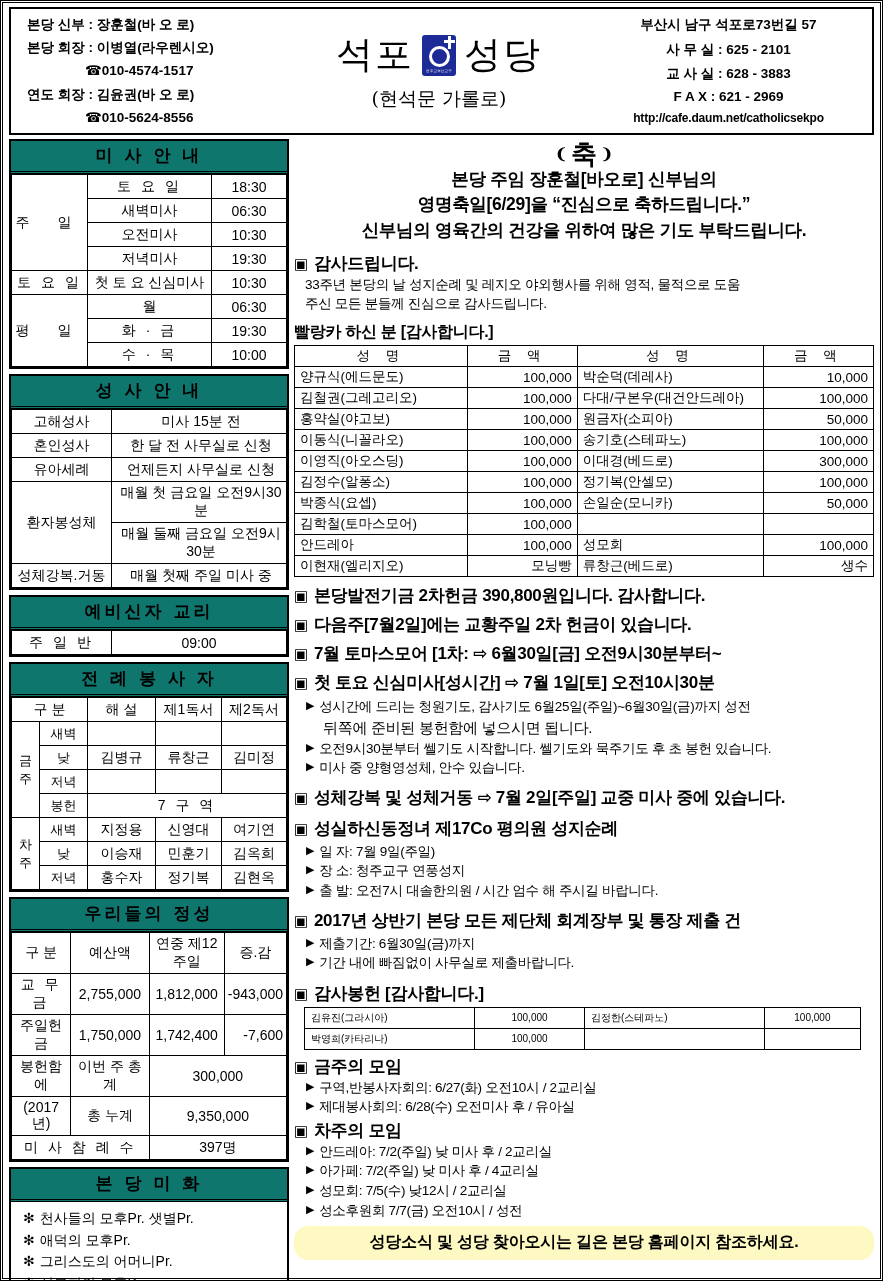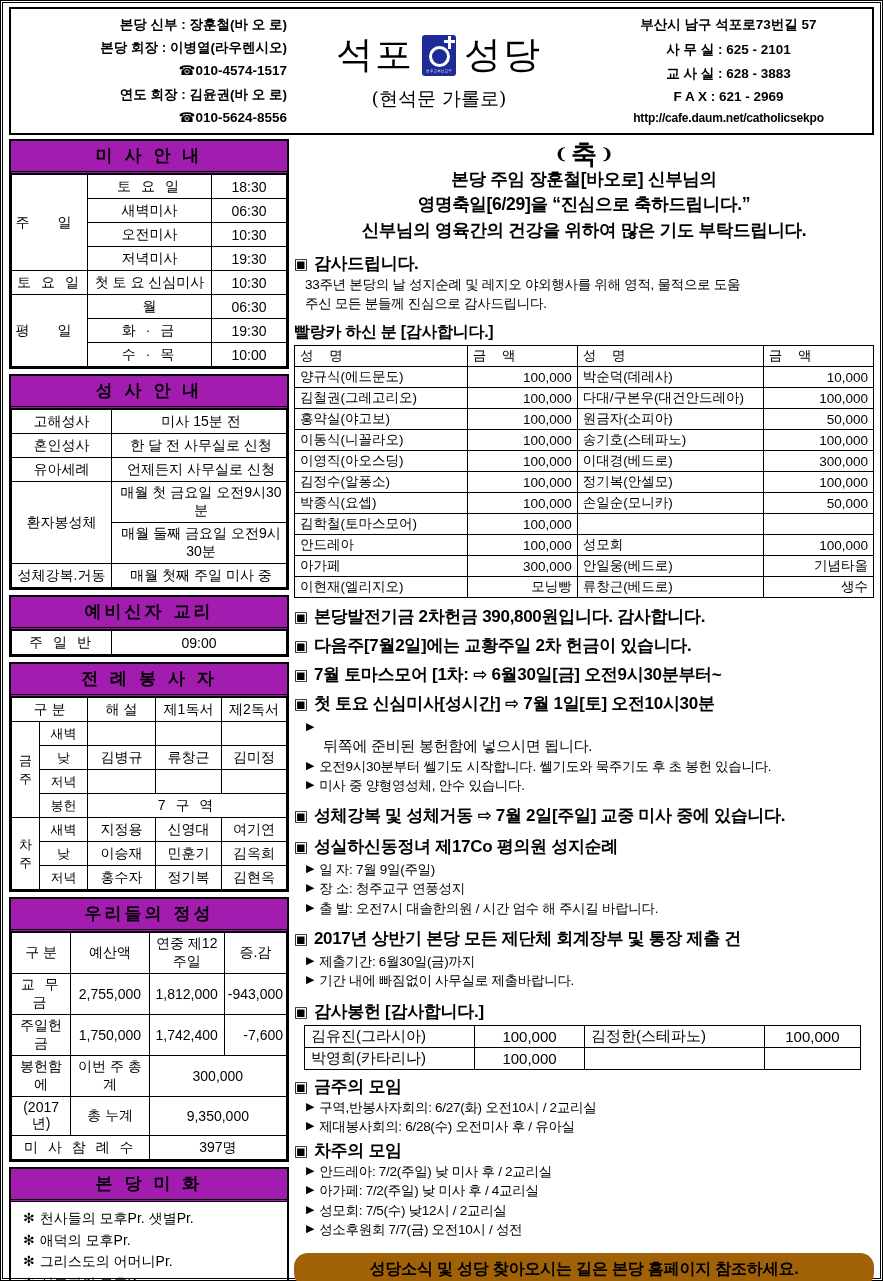--- a/index.html
+++ b/index.html
@@ -18,21 +18,21 @@
   }
 
   
   .header {
     border: 2px solid #000;
     height: 128px;
     display: flex;
     align-items: center;
     padding: 2px 6px;
   }
-  .hdr-left { width: 270px; font-size: 13.5px; font-weight:700; line-height: 1.72; padding-left:10px;text-align:right;}
+  .hdr-left { width: 270px; font-size: 13.5px; font-weight:700; line-height: 1.72; padding-left:10px;}
   .hdr-left .row { white-space: nowrap; }
   .hdr-left .indent { padding-left: 58px; }
   .hdr-mid { flex: 1; text-align:center; }
   .hdr-mid .bigname {
     font-size: 37px; font-weight: 400; letter-spacing: 2px;
     display:flex; align-items:center; justify-content:center; gap:8px;
     font-family: "DejaVu Serif", serif;
   }
   .logo-badge {
     width: 34px; height: 41px; background:#1d2b96; border-radius:3px;
@@ -52,21 +52,21 @@
   .hdr-right .url { font-size: 12px; letter-spacing:-0.2px;}
 
   
   .body { display:flex; margin-top: 4px; gap: 5px; }
   .col-left { width: 280px; flex:none; }
   .col-right { flex:1; position:relative; }
 
   
   .box { border: 2px solid #000; margin-bottom: 5px; }
   .box-title {
-    background:#a21caf; text-align:center; font-size:17px; font-weight:700;
+    background:#0f766e; text-align:center; font-size:17px; font-weight:700;
     letter-spacing: 3px; padding: 3px 0 4px; border-bottom: 3px double #000;
     font-family: "DejaVu Sans", sans-serif;
   }
   table.grid { width:100%; border-collapse: collapse; }
   table.grid td, table.grid th {
     border: 1px solid #000; font-size: 14px; text-align:center;
     padding: 2px 3px; font-weight: 400; height: 24px;
   }
   .ls3 { letter-spacing: 3px; }
   .ls8 { letter-spacing: 12px; }
@@ -93,30 +93,30 @@
     display:flex; align-items:baseline; gap:6px;
   }
   .sq { font-size: 15px; line-height:1; }
   .para { font-size:13.5px; line-height:1.42; padding-left:11px; letter-spacing:-0.3px;}
   .subhead { font-weight:700; font-size:16px; margin-top:9px; margin-bottom:2px; letter-spacing:-0.3px;}
   table.dtab { width:100%; border-collapse:collapse; }
   table.dtab td {
     border:1px solid #000; font-size:13.5px; padding:1px 5px; height:20px;
   }
   table.dtab td.num { text-align:right; }
-  table.dtab td.ctr { text-align:left; letter-spacing:6px; }
+  table.dtab td.ctr { text-align:center; letter-spacing:6px; }
   .n1 { width: 178px; } .n2 { width: 112px; } .n3 { width:192px; } .n4 { width:112px; }
   .bullet-line { font-size:13.5px; line-height:1.45; padding-left:12px; display:flex; gap:5px; letter-spacing:-0.3px;}
   .bullet-line .tri { font-size:11px; line-height:1.5; flex:none;}
   .bullet-cont { font-size:15px; line-height:1.45; padding-left:29px; letter-spacing:-0.3px;}
   table.ttab { width:100%; border-collapse:collapse; margin-top:2px;}
-  table.ttab td { border:1px solid #000; font-size:15px; padding:1px 6px; height:21px;}
+  table.ttab td { border:1px solid #000; font-size:10px; padding:1px 6px; height:21px;}
   table.ttab td.num { text-align:center; }
   .footer-bar {
-    margin-top: 13px; background:#a16207; border-radius: 14px;
+    margin-top: 6px; background:#fef9c3; border-radius: 14px;
     text-align:center; font-weight:700; font-size:16px; padding:6px 0 7px;
     letter-spacing:-0.2px;
   }
 </style>
 </head>
 <body>
 
 <div class="page">
 
   <div class="header">
@@ -436,26 +436,20 @@
           <td></td>
           <td class="num"></td>
         </tr>
         <tr>
           <td>안드레아</td>
           <td class="num">100,000</td>
           <td>성모회</td>
           <td class="num">100,000</td>
         </tr>
         <tr>
-          <td>아가페</td>
-          <td class="num">300,000</td>
-          <td>안일웅(베드로)</td>
-          <td class="num">기념타올</td>
-        </tr>
-        <tr>
           <td>이현재(엘리지오)</td>
           <td class="num">모닝빵</td>
           <td>류창근(베드로)</td>
           <td class="num">생수</td>
         </tr>
       </tbody>
         </table>
 
       <div style="margin-top:7px">
         <div class="sect-head" style="margin-top:4px">
@@ -469,20 +463,21 @@
         <div class="sect-head" style="margin-top:6px">
             <span class="sq">▣</span>
             <span>7월 토마스모어 [1차:     ⇨ 6월30일[금] 오전9시30분부터~</span>
           </div>
         <div class="sect-head" style="margin-top:6px">
             <span class="sq">▣</span>
             <span>첫 토요 신심미사[성시간] ⇨ 7월 1일[토] 오전10시30분</span>
           </div>
         <div class="bullet-line" style="margin-top:3px">
             <span class="tri">▶</span>
+            <span>성시간에 드리는 청원기도, 감사기도 6월25일(주일)~6월30일(금)까지 성전</span>
           </div>
         <div class="bullet-cont">뒤쪽에 준비된 봉헌함에 넣으시면 됩니다.</div>
         <div class="bullet-line">
             <span class="tri">▶</span>
             <span>오전9시30분부터 쎌기도 시작합니다. 쎌기도와 묵주기도 후 초 봉헌 있습니다.</span>
           </div>
         <div class="bullet-line">
             <span class="tri">▶</span>
             <span>미사 중 양형영성체, 안수 있습니다.</span>
           </div>

